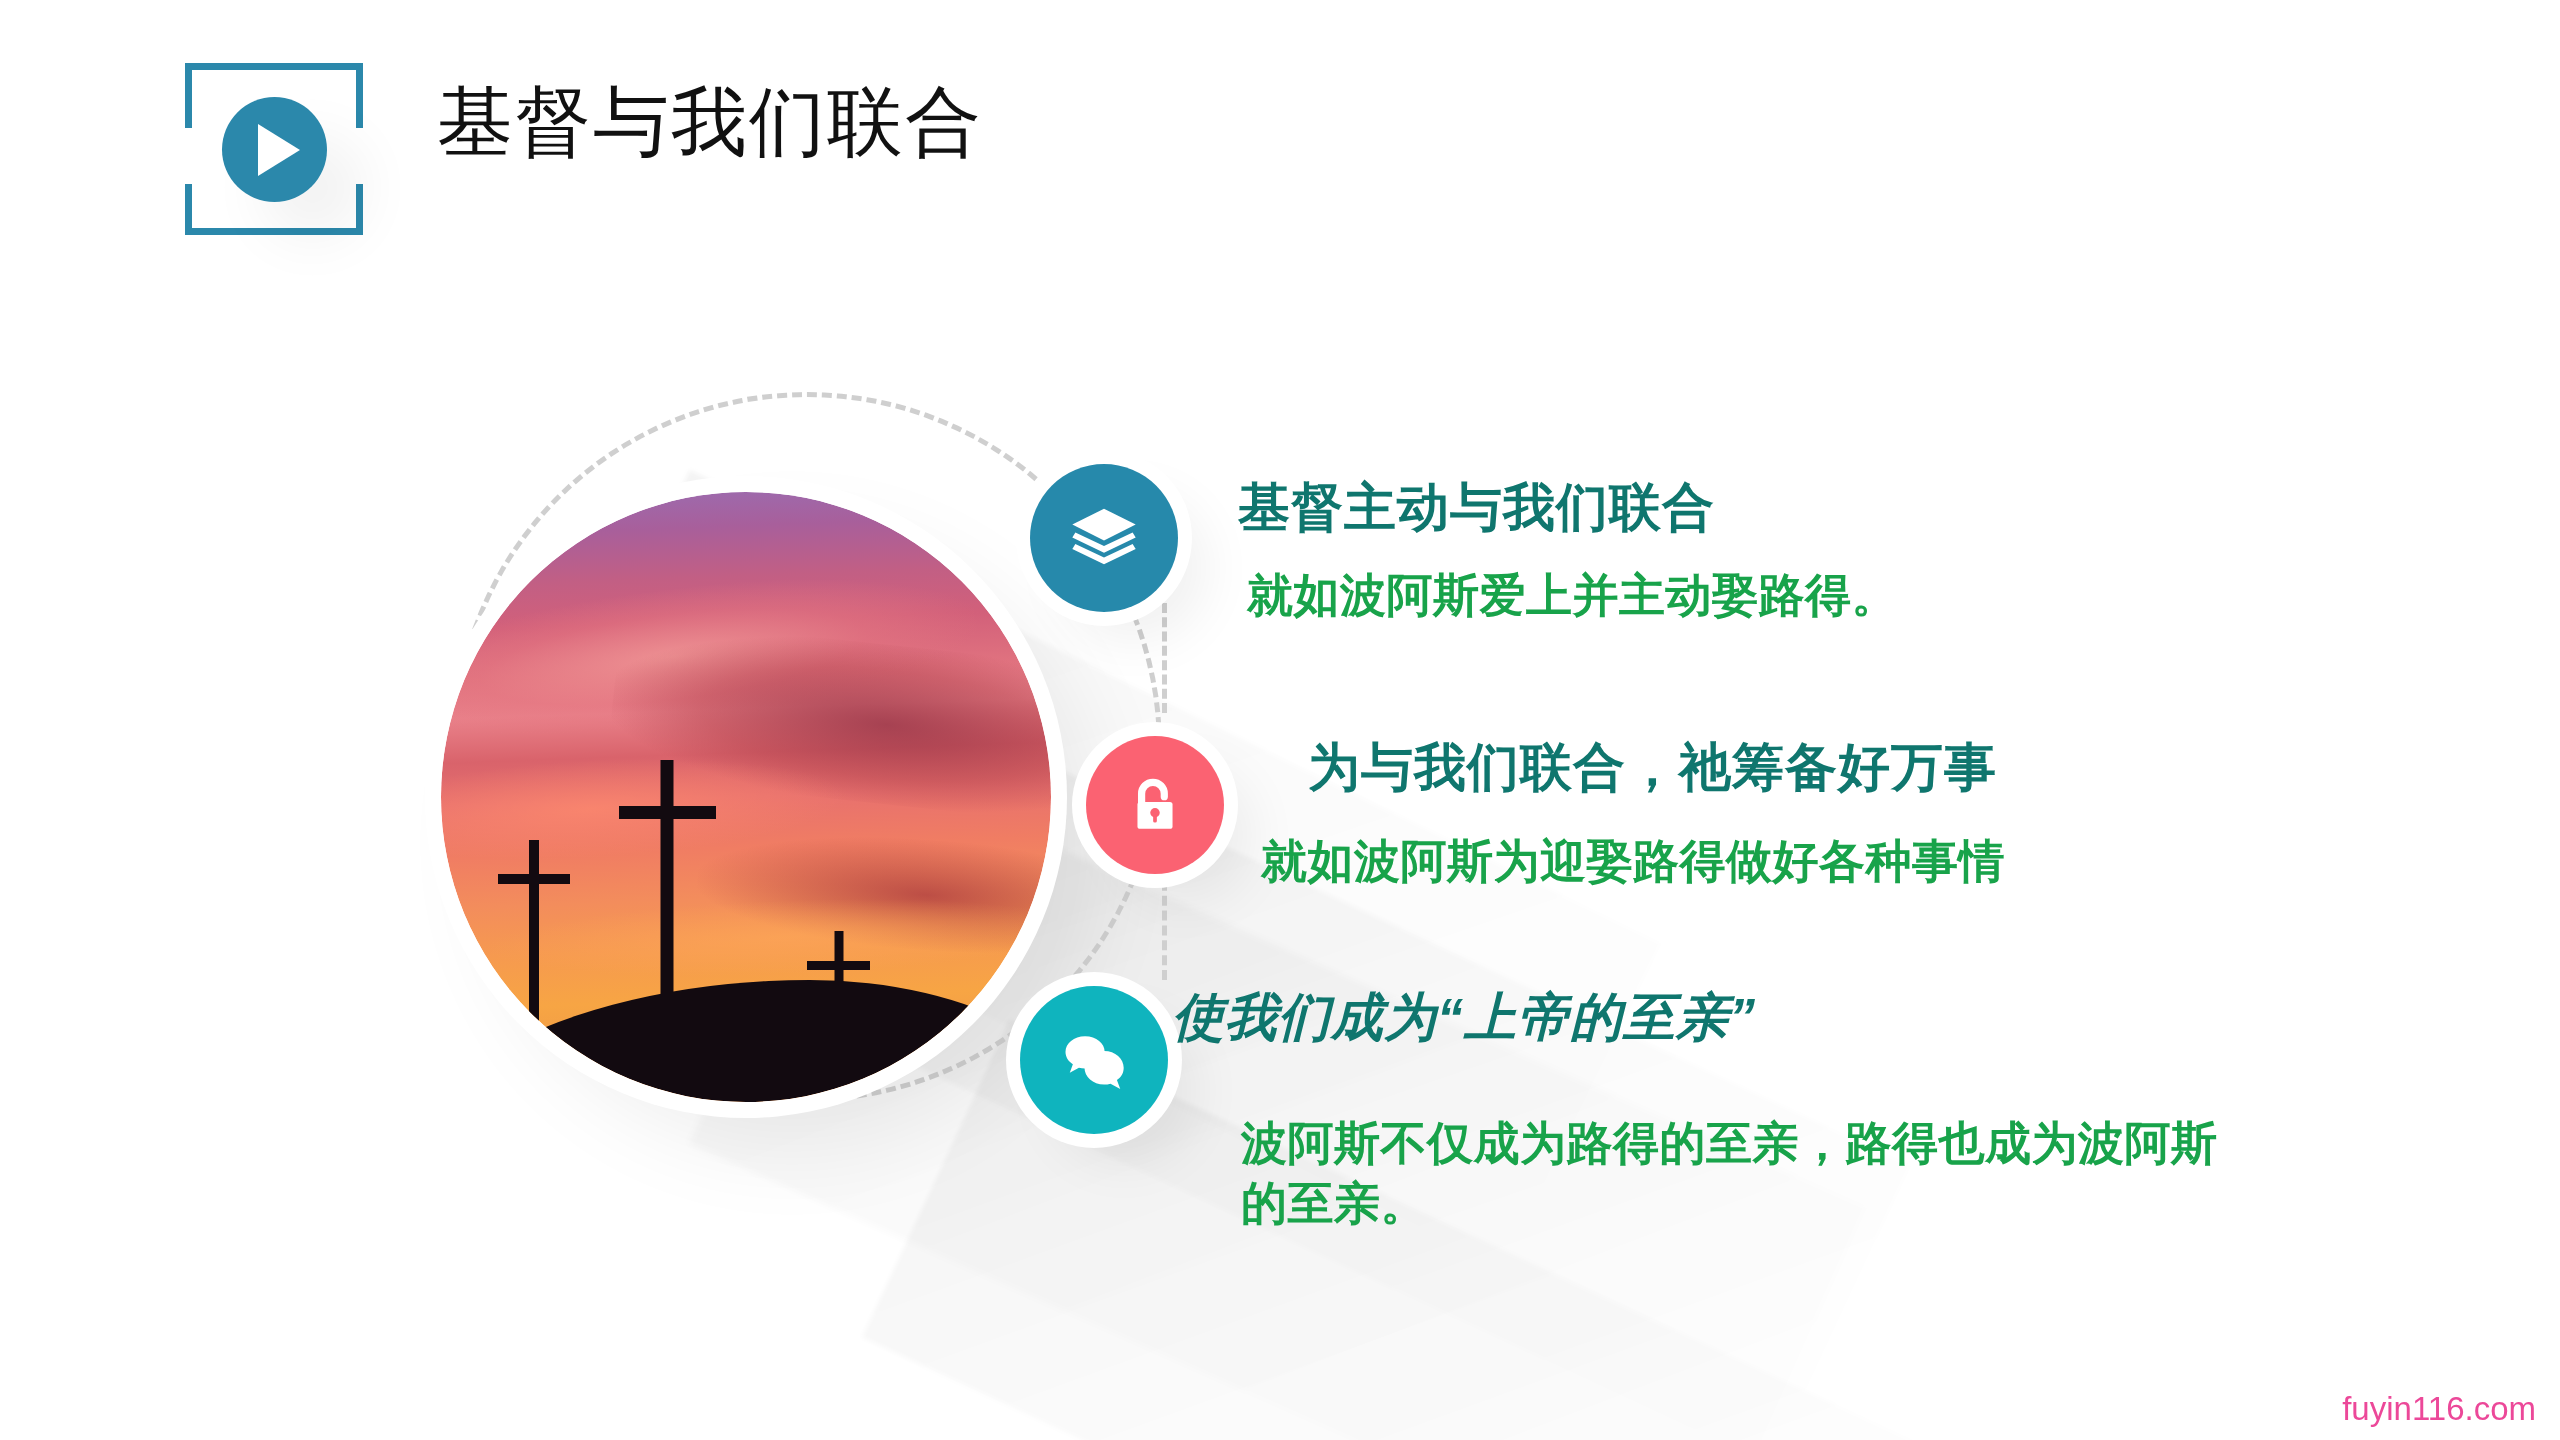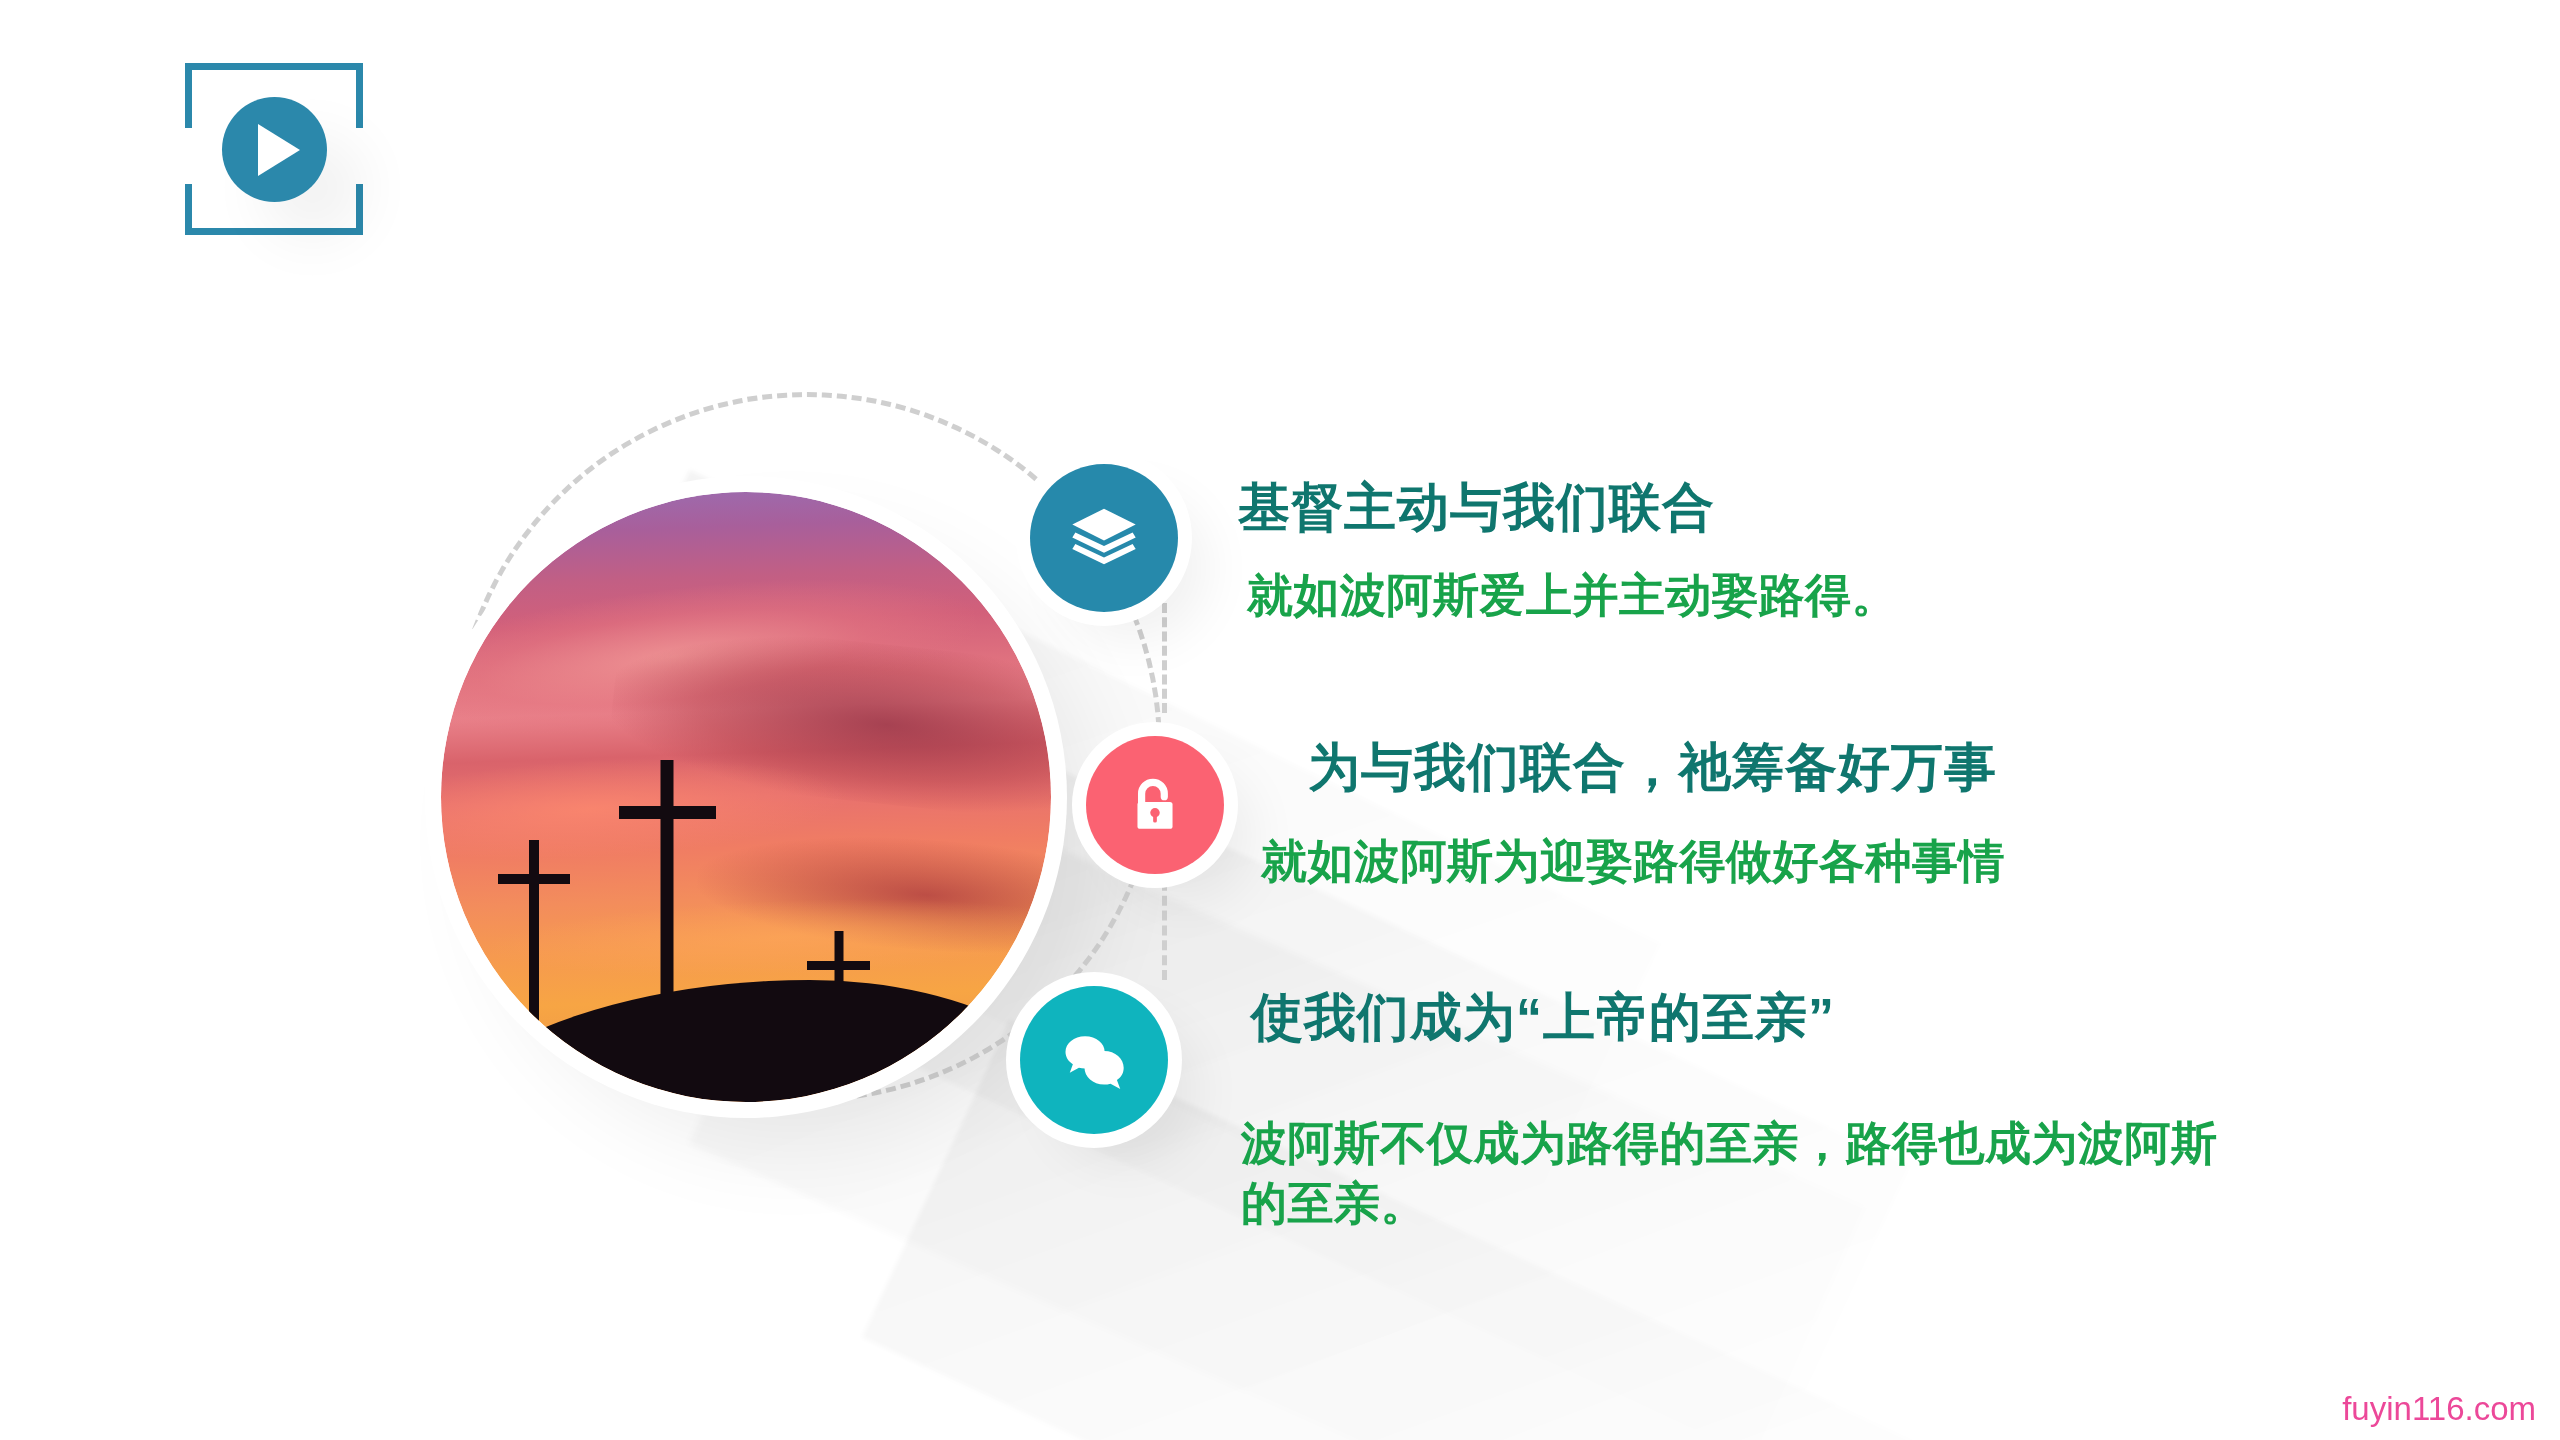--- a/index.html
+++ b/index.html
@@ -320,21 +320,21 @@
     letter-spacing: 0.5px;
     margin-left: 9px;
   }
 
   #item-1 .item-head { left: 1238px; top: 478px; }
   #item-1 .item-sub  { left: 1238px; top: 566px; white-space: nowrap; }
 
   #item-2 .item-head { left: 1308px; top: 738px; }
   #item-2 .item-sub  { left: 1252px; top: 832px; white-space: nowrap; }
 
-  #item-3 .item-head { left: 1251px; top: 988px; }
+  #item-3 .item-head { left: 1172px; top: 988px; font-style: italic; }
   #item-3 .item-sub  { left: 1232px; top: 1114px; width: 1000px; }
 
   
   #watermark {
     position: absolute;
     right: 24px;
     bottom: 12px;
     font-size: 33px;
     color: #ec4899;
     letter-spacing: 0px;
@@ -345,20 +345,21 @@
 
 <div id="slide">
 
   <div id="logo-mark">
     <div id="logo-frame"></div>
     <div id="logo-play">
       <div class="tri"></div>
     </div>
   </div>
 
+  <div id="slide-title">基督与我们联合</div>
 
   <div class="shadow-band" id="band-photo"></div>
   <div class="shadow-band" id="band-a"></div>
   <div class="shadow-band" id="band-b"></div>
   <div class="shadow-band" id="band-c"></div>
 
   <div id="dashed-ring"></div>
 
   <div id="photo-circle">
     <div id="photo-inner">

